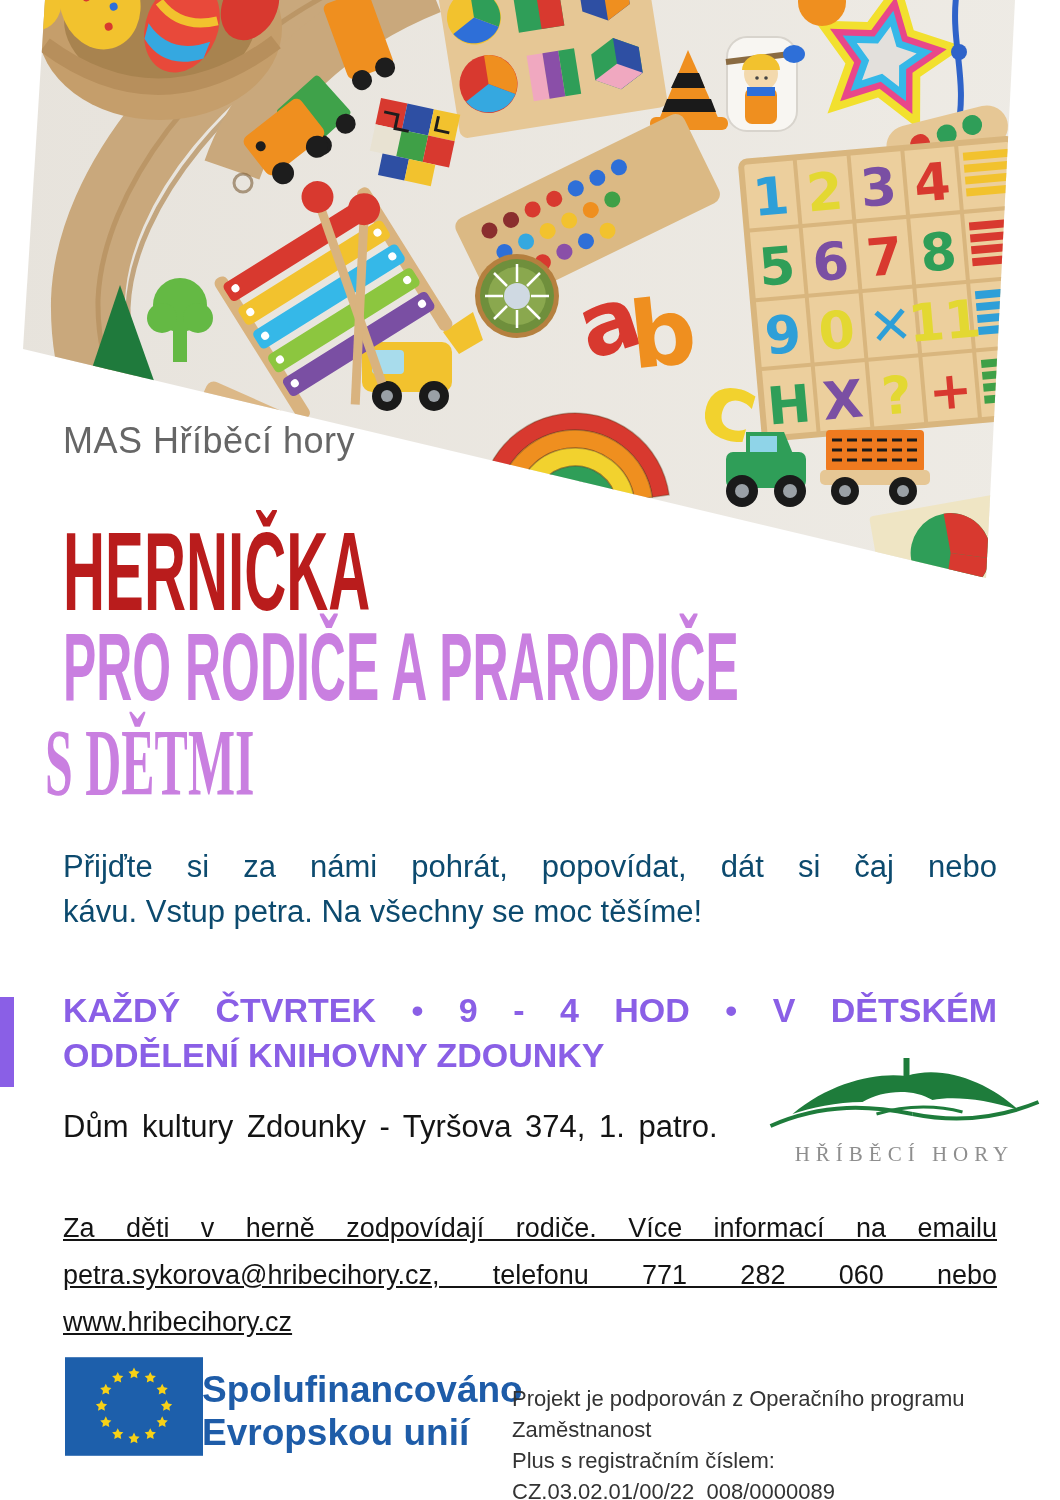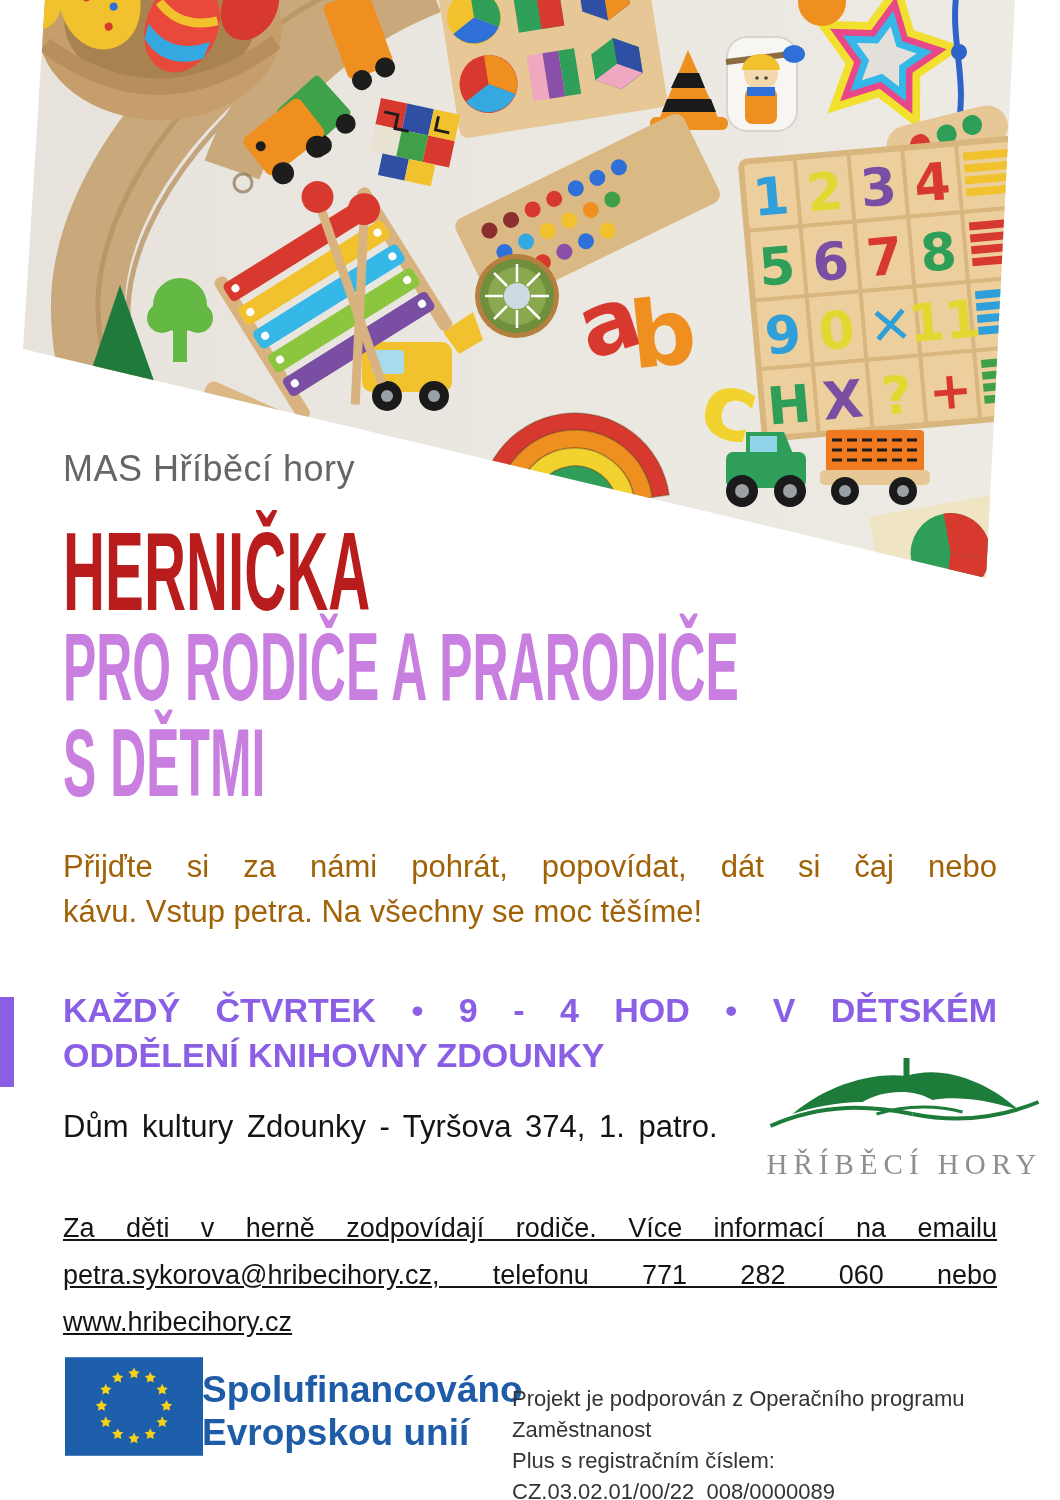--- a/index.html
+++ b/index.html
@@ -1,31 +1,31 @@
 <!DOCTYPE html>
 <html><head>
 <meta charset="utf-8">
 <style>
   html,body{margin:0;padding:0;background:#fff;}
   .poster{position:relative;width:1060px;height:1500px;background:#ffffff;overflow:hidden;
           font-family:"Liberation Sans",sans-serif;}
   .abs{position:absolute;}
   .hero{position:absolute;left:0;top:0;width:1060px;height:590px;}
-  .organizer{left:63px;top:419px;color:#666;font-size:36px;line-height:44px;letter-spacing:.5px;margin-top:28px;}
+  .organizer{left:63px;top:419px;color:#666;font-size:36px;line-height:44px;letter-spacing:.5px;}
   .title1{left:63px;top:516px;color:#b91c1c;font-size:112px;line-height:112px;font-weight:700;}
   .title2{left:63px;top:619px;color:#c97fe0;font-size:96px;line-height:96px;font-weight:700;}
-  .title3{left:63px;top:715px;color:#c97fe0;font-size:96px;line-height:96px;font-weight:700;}
+  .title3{left:45px;top:715px;color:#c97fe0;font-size:96px;line-height:96px;font-weight:700;font-family:Liberation Serif, serif;}
   .cond{display:inline-block;transform:scaleX(.52);transform-origin:0 50%;white-space:nowrap;}
-  .intro{left:63px;top:844px;width:934px;color:#a16207;font-size:31px;line-height:45px;}
+  .intro{left:63px;top:844px;width:934px;color:#0c4a6e;font-size:31px;line-height:45px;}
   .just{text-align:justify;text-align-last:justify;}
   .schedule{left:63px;top:988px;width:934px;color:#8a5fe6;font-size:34px;line-height:45px;font-weight:700;}
   .schedule-bar{left:0;top:997px;width:14px;height:90px;background:#8a5fe6;}
   .venue{left:63px;top:1109px;color:#141414;font-size:31px;word-spacing:5px;}
   .logo{left:762px;top:1056px;width:285px;text-align:center;}
-  .logo-text{margin-top:16px;font-family:"Liberation Serif",serif;font-size:29px;color:#8e8e8e;
+  .logo-text{margin-top:10px;font-family:"Liberation Serif",serif;font-size:21px;color:#8e8e8e;
              letter-spacing:6px;white-space:nowrap;}
   .contact{left:63px;top:1205px;width:934px;color:#141414;font-size:27px;line-height:47px;text-decoration:underline;}
   .eu-flag{left:65px;top:1357px;width:138px;height:99px;}
   .eu-label{left:202px;top:1368px;color:#1e5ca8;font-size:37px;line-height:43px;font-weight:700;}
   .project{left:512px;top:1383px;width:525px;color:#333;font-size:22px;line-height:31px;}
 </style>
 </head>
 <body>
 
 <div class="poster">

